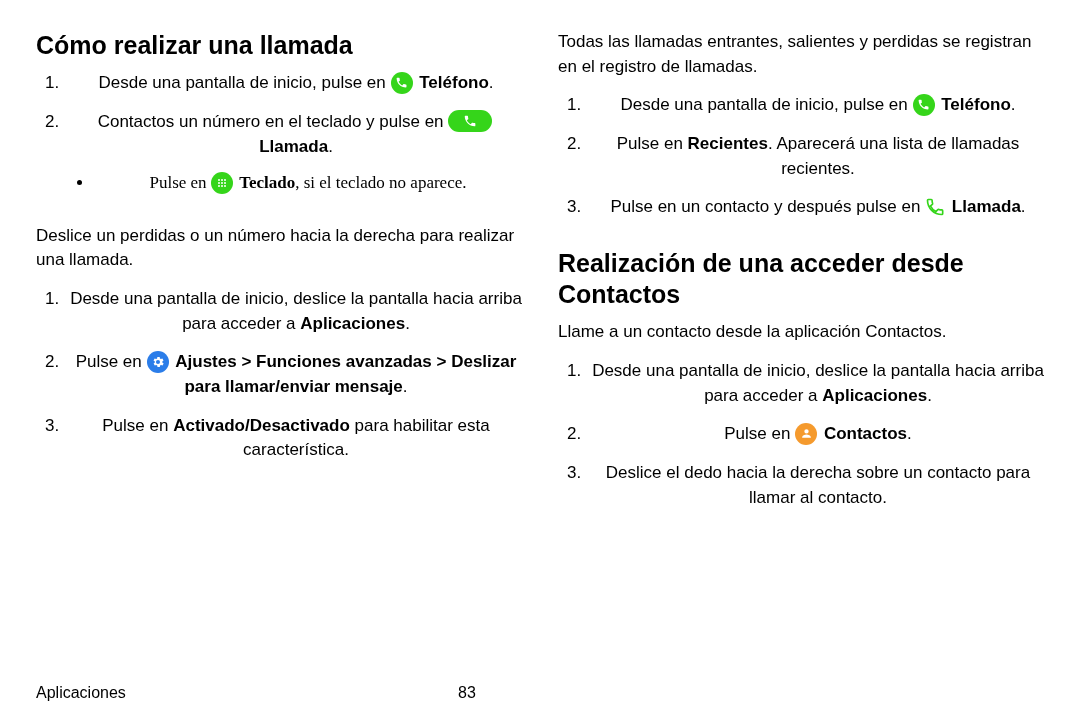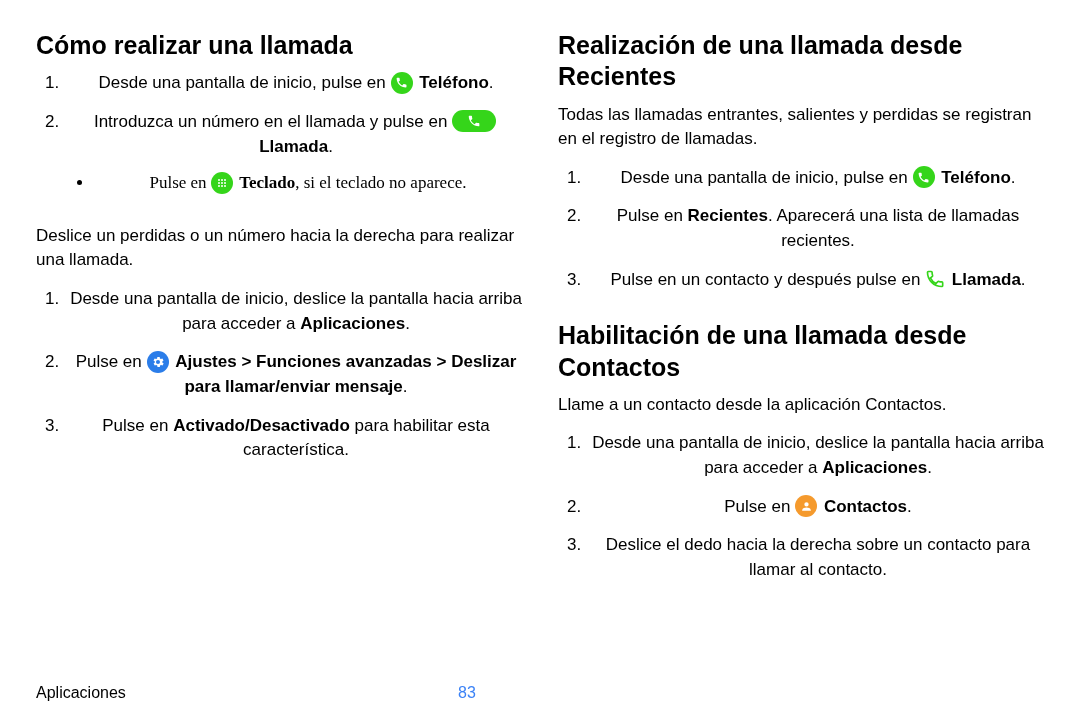--- a/index.html
+++ b/index.html
@@ -54,21 +54,21 @@
     bottom: 18px;
     left: 36px;
     font-size: 16px;
     color: #000;
   }
   .pagenum {
     position: absolute;
     bottom: 18px;
     left: 458px;
     font-size: 16px;
-    color: #3b82f6;
+    color: #000000;
   }
   b { font-weight: 700; }
 
   
   .icon-circle {
     display: inline-flex;
     align-items: center;
     justify-content: center;
     width: 22px;
     height: 22px;
@@ -111,21 +111,21 @@
         <li>
           <span>Desde una pantalla de inicio, pulse en </span>
           <span class="icon-circle green-bg">
             <svg width="13" height="13" viewBox="0 0 24 24">
                 <path fill="#fff" d="M6.6 10.8c1.4 2.8 3.8 5.2 6.6 6.6l2.2-2.2c.3-.3.7-.4 1.1-.3 1.2.4 2.4.6 3.7.6.6 0 1 .4 1 1V20c0 .6-.4 1-1 1C10.6 21 3 13.4 3 4c0-.6.4-1 1-1h3.5c.6 0 1 .4 1 1 0 1.3.2 2.5.6 3.7.1.4 0 .8-.3 1.1L6.6 10.8z"></path>
               </svg>
           </span>
           <b>Teléfono</b><span>.</span>
         </li>
         <li>
-          <span>Introduzca un número en el llamada y pulse en </span>
+          <span>Contactos un número en el teclado y pulse en </span>
           <span class="icon-pill green-bg">
             <svg width="14" height="14" viewBox="0 0 24 24">
                 <path fill="#fff" d="M6.6 10.8c1.4 2.8 3.8 5.2 6.6 6.6l2.2-2.2c.3-.3.7-.4 1.1-.3 1.2.4 2.4.6 3.7.6.6 0 1 .4 1 1V20c0 .6-.4 1-1 1C10.6 21 3 13.4 3 4c0-.6.4-1 1-1h3.5c.6 0 1 .4 1 1 0 1.3.2 2.5.6 3.7.1.4 0 .8-.3 1.1L6.6 10.8z"></path>
               </svg>
           </span>
           <b>Llamada</b><span>.</span>
           <ul class="bullet">
             <li>
               <span>Pulse en </span>
               <span class="icon-circle green-bg">
@@ -167,21 +167,20 @@
         </li>
         <li>
           <span>Pulse en </span><b>Activado/Desactivado</b><span> para habilitar esta característica.</span>
         </li>
       </ol>
     </div>
   </div>
 
   <div class="col">
     <div class="section">
-      <h2>Realización de una llamada desde Recientes</h2>
       <p class="lead">Todas las llamadas entrantes, salientes y perdidas se registran en el registro de llamadas.</p>
       <ol>
         <li>
           <span>Desde una pantalla de inicio, pulse en </span>
           <span class="icon-circle green-bg">
             <svg width="13" height="13" viewBox="0 0 24 24">
                 <path fill="#fff" d="M6.6 10.8c1.4 2.8 3.8 5.2 6.6 6.6l2.2-2.2c.3-.3.7-.4 1.1-.3 1.2.4 2.4.6 3.7.6.6 0 1 .4 1 1V20c0 .6-.4 1-1 1C10.6 21 3 13.4 3 4c0-.6.4-1 1-1h3.5c.6 0 1 .4 1 1 0 1.3.2 2.5.6 3.7.1.4 0 .8-.3 1.1L6.6 10.8z"></path>
               </svg>
           </span>
           <b>Teléfono</b><span>.</span>
@@ -195,21 +194,21 @@
             <svg width="20" height="20" viewBox="0 0 24 24">
                 <path fill="none" stroke="#35d51a" stroke-width="2" d="M6.6 10.8c1.4 2.8 3.8 5.2 6.6 6.6l2.2-2.2c.3-.3.7-.4 1.1-.3 1.2.4 2.4.6 3.7.6.6 0 1 .4 1 1V20c0 .6-.4 1-1 1C10.6 21 3 13.4 3 4c0-.6.4-1 1-1h3.5c.6 0 1 .4 1 1 0 1.3.2 2.5.6 3.7.1.4 0 .8-.3 1.1L6.6 10.8z"></path>
               </svg>
           </span>
           <b>Llamada</b><span>.</span>
         </li>
       </ol>
     </div>
 
     <div class="section">
-      <h2>Habilitación de una llamada desde Contactos</h2>
+      <h2>Realización de una acceder desde Contactos</h2>
       <p class="lead">Llame a un contacto desde la aplicación Contactos.</p>
       <ol>
         <li>
           <span>Desde una pantalla de inicio, deslice la pantalla hacia arriba para acceder a </span><b>Aplicaciones</b><span>.</span>
         </li>
         <li>
           <span>Pulse en </span>
           <span class="icon-circle orange-bg">
             <svg width="13" height="13" viewBox="0 0 24 24">
                 <path fill="#fff" d="M12 12a4 4 0 10-4-4 4 4 0 004 4zm0 2c-3.3 0-8 1.7-8 5v1h16v-1c0-3.3-4.7-5-8-5z"></path>

